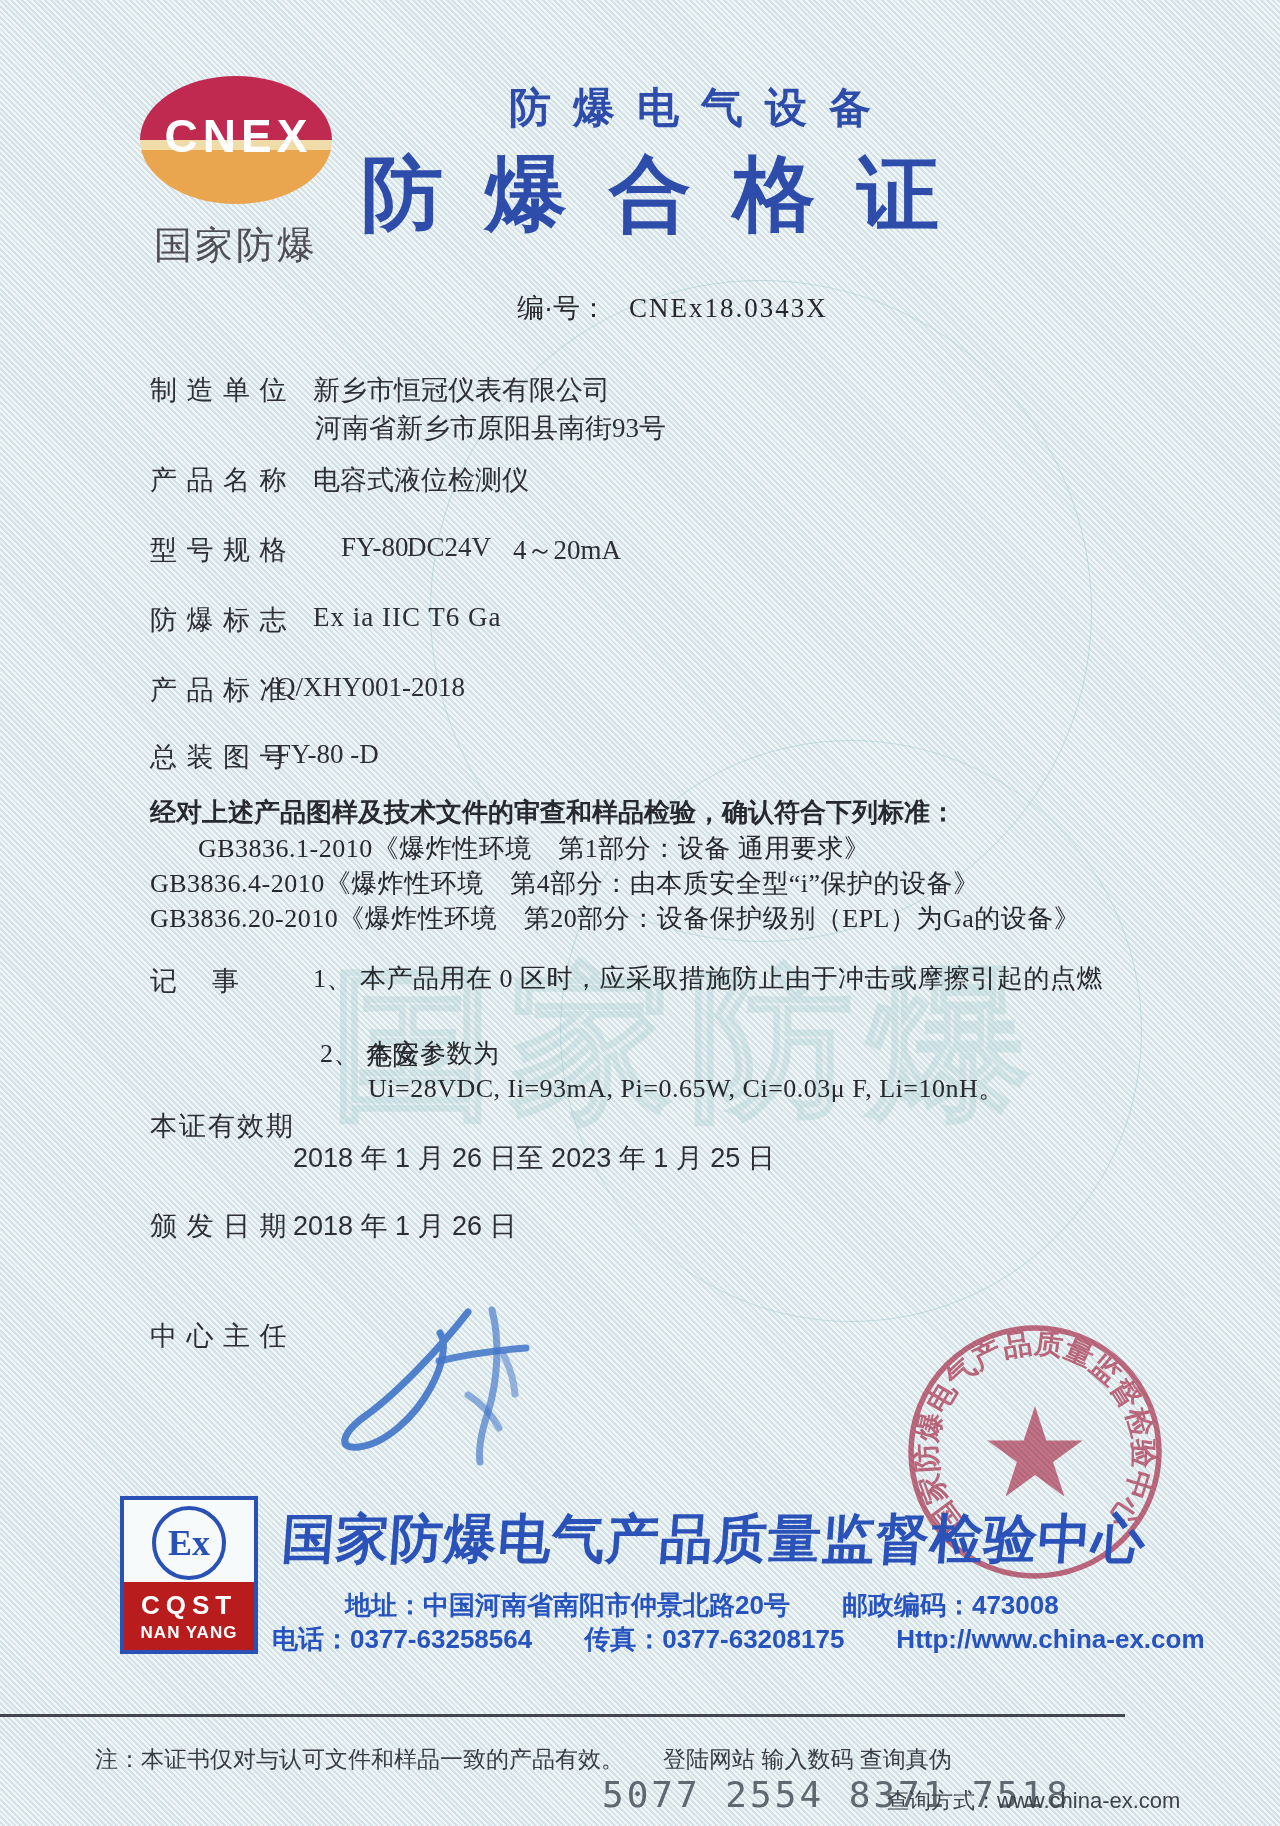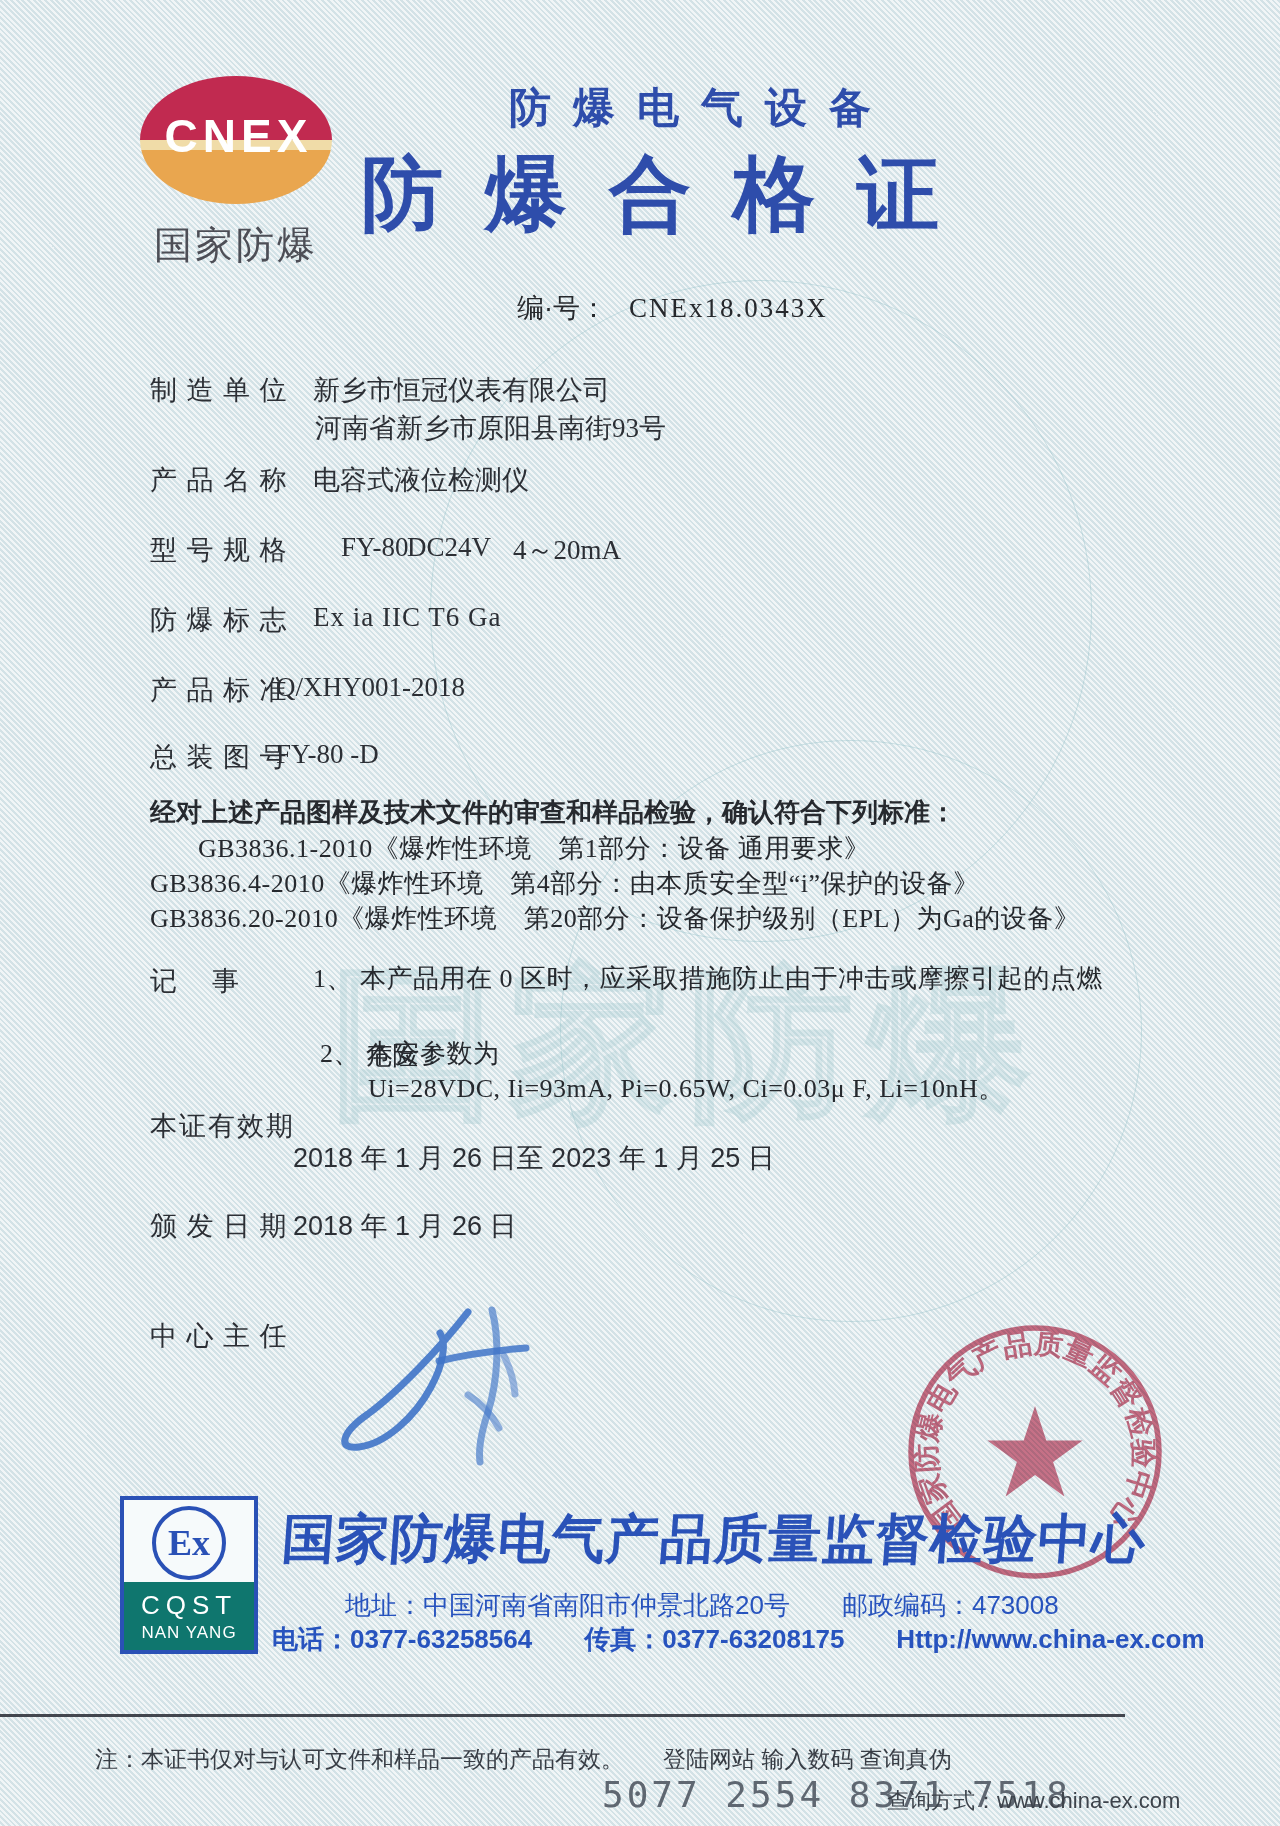--- a/index.html
+++ b/index.html
@@ -46,27 +46,27 @@
   .sig{position:absolute;left:318px;top:1298px;width:230px;height:175px;}
   
   .stamp{position:absolute;left:900px;top:1317px;width:270px;height:270px;mix-blend-mode:multiply;}
   
   .exmark{position:absolute;left:120px;top:1496px;width:138px;height:158px;
     border:4px solid #2a51b6;background:#f6fafb;box-sizing:border-box;
     display:flex;flex-direction:column;align-items:center;}
   .exmark .circle{width:66px;height:66px;border:4px solid #2a51b6;border-radius:50%;
     margin-top:6px;display:flex;align-items:center;justify-content:center;background:#f6fafb;}
   .exmark .circle span{font-size:36px;font-weight:bold;color:#2a51b6;font-family:"Liberation Serif",serif;}
-  .exmark .band{margin-top:auto;width:100%;height:68px;background:#0f766e;color:#fff;
-    display:flex;flex-direction:column;align-items:center;justify-content:center;}
+  .exmark .band{margin-top:auto;width:100%;height:68px;background:#b91c1c;color:#fff;
+    display:flex;flex-direction:column;align-items:center;justify-content:center;font-weight:bold;}
   .exmark .band .l1{font-size:26px;letter-spacing:6px;}
   .exmark .band .l2{font-size:17px;letter-spacing:1px;margin-top:2px;}
   .org-name{position:absolute;left:282px;top:1504px;font-size:53px;font-weight:800;
     color:#2a52b8;white-space:nowrap;transform:skewX(-4deg);letter-spacing:1px;}
-  .org-addr{position:absolute;left:345px;top:1588px;font-size:26px;font-weight:normal;
+  .org-addr{position:absolute;left:345px;top:1588px;font-size:26px;font-weight:bold;
     color:#2753be;white-space:nowrap;text-align:right;}
   .org-phone{position:absolute;left:272px;top:1622px;font-size:26px;font-weight:bold;
     color:#2753be;white-space:nowrap;}
   .divider{position:absolute;left:0;top:1714px;width:1125px;height:3px;background:#42464e;}
   
   .foot-note{position:absolute;left:95px;top:1744px;font-size:23px;color:#383d45;white-space:nowrap;}
   .foot-hint{position:absolute;left:663px;top:1744px;font-size:23px;color:#383d45;white-space:nowrap;}
   .foot-code{position:absolute;left:602px;top:1774px;font-size:36px;color:#5f6771;
     font-family:"DejaVu Sans Mono",monospace;letter-spacing:3px;white-space:nowrap;}
   .foot-query{position:absolute;left:887px;top:1786px;font-size:22px;color:#3d434b;white-space:nowrap;}

